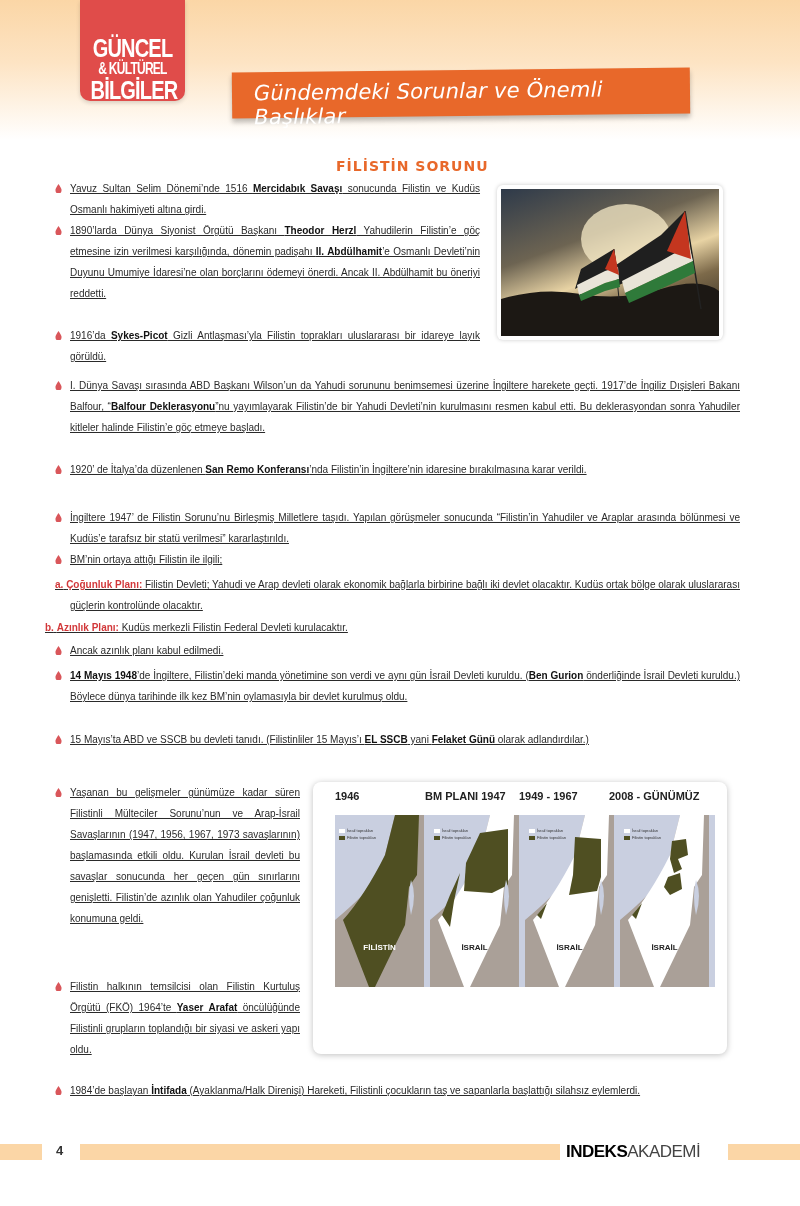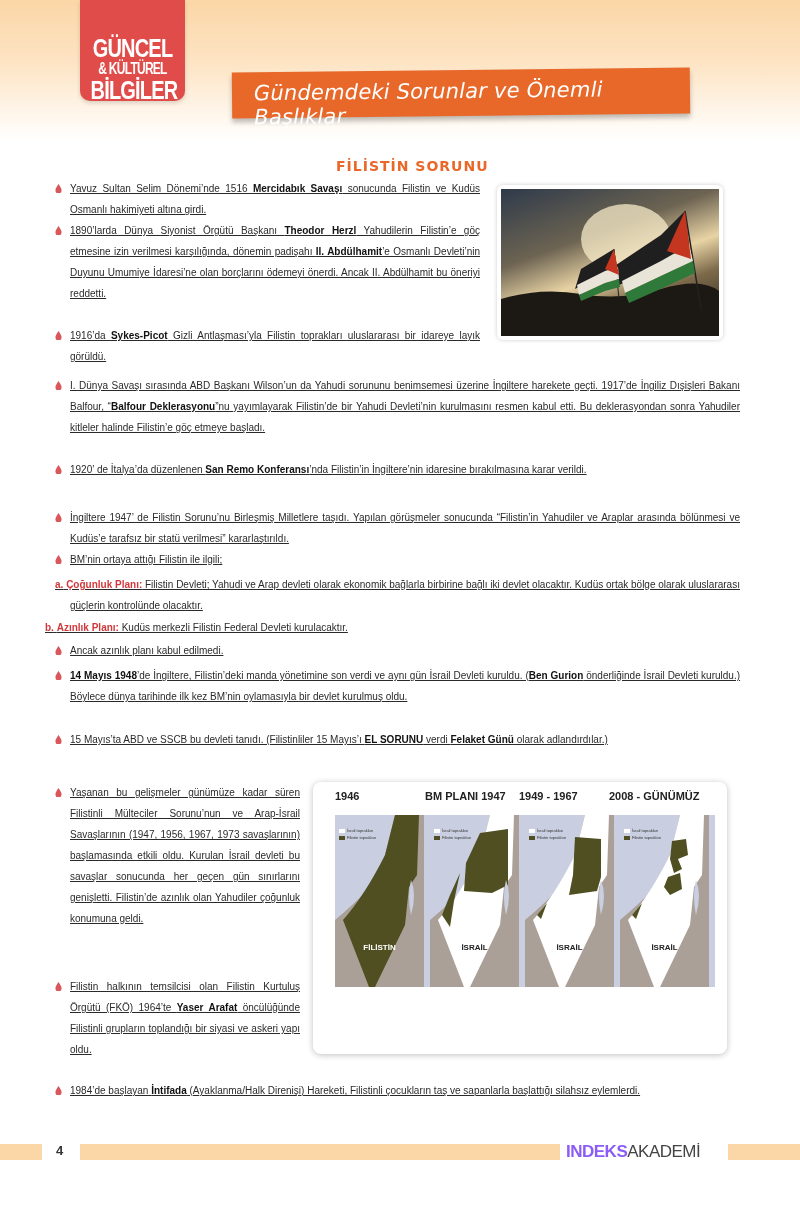--- a/index.html
+++ b/index.html
@@ -31,21 +31,21 @@
   .maps{position:absolute;left:313px;top:782px;width:414px;height:272px;background:#fff;
         border-radius:8px;box-shadow:0 1px 6px rgba(0,0,0,.25);}
   .map-title{position:absolute;top:8px;width:90px;text-align:left;font-weight:bold;font-size:11px;color:#222;}
   .map-panel{position:absolute;top:33px;width:95px;height:172px;background:#c9cfe0;overflow:hidden;}
   .legend{position:absolute;left:4px;top:12px;font-size:4px;color:#333;line-height:7px;}
   .legend i{display:inline-block;width:6px;height:4px;vertical-align:middle;margin-right:2px;}
   .map-label{position:absolute;top:128px;left:0;width:89px;text-align:center;font-weight:bold;font-size:8px;}
   .footer-bar{position:absolute;top:1144px;height:16px;background:#fbd6a6;}
   .page-num{position:absolute;left:56px;top:1143px;font-weight:bold;font-size:13px;color:#333;}
   .brand{position:absolute;left:566px;top:1142px;font-size:17px;letter-spacing:-0.5px;}
-  .brand .a{color:#8b5cf6;font-weight:bold;}
+  .brand .a{color:#000000;font-weight:bold;}
   .brand .b{color:#444;}
 </style>
 </head>
 <body>
 
 <div class="top-grad"></div>
 
 <div class="logo">
   <div class="l1">GÜNCEL</div>
   <div class="l2">&amp; KÜLTÜREL</div>
@@ -142,21 +142,21 @@
       <svg width="7" height="9" viewBox="0 0 7 9">
         <path d="M3.5 0 Q7 5 6.5 6.5 A3 3 0 0 1 0.5 6.5 Q0 5 3.5 0Z" fill="#d9565a"></path>
       </svg>
     </div>
     <div class="txt" style="left: 70px; top: 665px; width: 670px; text-align: justify;"><b>14 Mayıs 1948</b><span>’de İngiltere, Filistin’deki manda yönetimine son verdi ve aynı gün İsrail Devleti kuruldu. (</span><b>Ben Gurion</b><span> önderliğinde İsrail Devleti kuruldu.) Böylece dünya tarihinde ilk kez BM’nin oylamasıyla bir devlet kurulmuş oldu.</span></div>
     <div class="bullet" style="left: 55px; top: 735px;">
       <svg width="7" height="9" viewBox="0 0 7 9">
         <path d="M3.5 0 Q7 5 6.5 6.5 A3 3 0 0 1 0.5 6.5 Q0 5 3.5 0Z" fill="#d9565a"></path>
       </svg>
     </div>
-    <div class="txt" style="left: 70px; top: 729px; width: 670px; text-align: justify;"><span>15 Mayıs’ta ABD ve SSCB bu devleti tanıdı. (Filistinliler 15 Mayıs’ı </span><b>EL SORUNU</b><span> verdi </span><b>Felaket Günü</b><span> olarak adlandırdılar.)</span></div>
+    <div class="txt" style="left: 70px; top: 729px; width: 670px; text-align: justify;"><span>15 Mayıs’ta ABD ve SSCB bu devleti tanıdı. (Filistinliler 15 Mayıs’ı </span><b>EL SSCB</b><span> yani </span><b>Felaket Günü</b><span> olarak adlandırdılar.)</span></div>
     <div class="bullet" style="left: 55px; top: 788px;">
       <svg width="7" height="9" viewBox="0 0 7 9">
         <path d="M3.5 0 Q7 5 6.5 6.5 A3 3 0 0 1 0.5 6.5 Q0 5 3.5 0Z" fill="#d9565a"></path>
       </svg>
     </div>
     <div class="txt" style="left: 70px; top: 782px; width: 230px; text-align: justify;"><span>Yaşanan bu gelişmeler günümüze kadar süren Filistinli Mülteciler Sorunu’nun ve Arap-İsrail Savaşlarının (1947, 1956, 1967, 1973 savaşlarının) başlamasında etkili oldu. Kurulan İsrail devleti bu savaşlar sonucunda her geçen gün sınırlarını genişletti. Filistin’de azınlık olan Yahudiler çoğunluk konumuna geldi.</span></div>
     <div class="bullet" style="left: 55px; top: 982px;">
       <svg width="7" height="9" viewBox="0 0 7 9">
         <path d="M3.5 0 Q7 5 6.5 6.5 A3 3 0 0 1 0.5 6.5 Q0 5 3.5 0Z" fill="#d9565a"></path>
       </svg>

